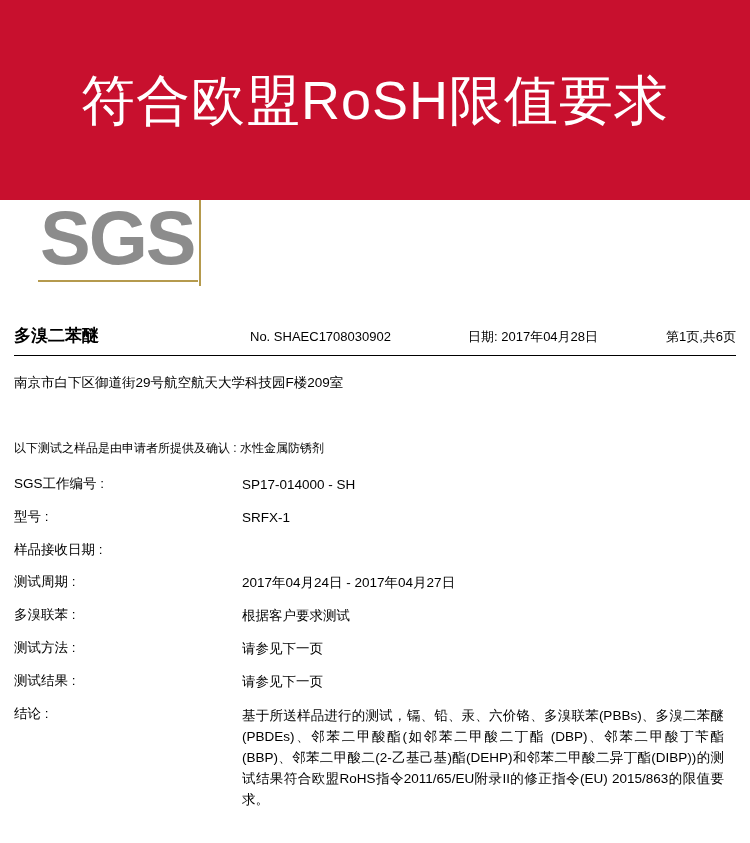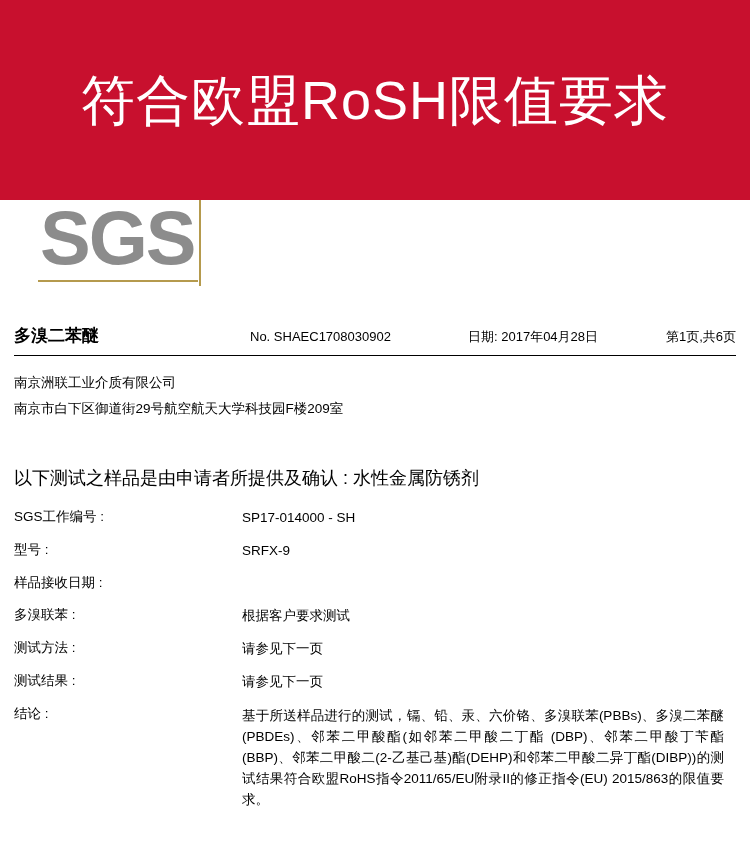--- a/index.html
+++ b/index.html
@@ -112,21 +112,21 @@
   .company-block {
     margin-top: 14px;
     padding-left: 2px;
     font-size: 13.5px;
     line-height: 26px;
   }
   
   .sample-line {
     margin-top: 44px;
     padding-left: 2px;
-    font-size: 18px;
+    font-size: 12px;
   }
   
   .details {
     margin-top: 18px;
     padding-left: 2px;
     font-size: 13.5px;
   }
   .detail-row {
     display: flex;
     margin-bottom: 14px;
@@ -170,42 +170,45 @@
     <div class="report-head">
       <div class="report-title">多溴二苯醚</div>
       <div class="report-no">No. SHAEC1708030902</div>
       <div class="report-date">日期: 2017年04月28日</div>
       <div class="report-page">第1页,共6页</div>
     </div>
 
     <hr class="hr-thin">
 
     <div class="company-block">
-      <div>南京洲联工业介质有限公司</div>
       <div>南京市白下区御道街29号航空航天大学科技园F楼209室</div>
     </div>
 
     <div class="sample-line">以下测试之样品是由申请者所提供及确认 : 水性金属防锈剂</div>
 
     <div class="details">
 
       <div class="detail-row">
         <div class="detail-label">SGS工作编号 :</div>
         <div class="detail-value">SP17-014000 - SH</div>
       </div>
 
       <div class="detail-row">
         <div class="detail-label">型号 :</div>
-        <div class="detail-value">SRFX-9</div>
+        <div class="detail-value">SRFX-1</div>
       </div>
 
       <div class="detail-row">
         <div class="detail-label">样品接收日期 :</div>
       </div>
 
+      <div class="detail-row">
+        <div class="detail-label">测试周期 :</div>
+        <div class="detail-value">2017年04月24日 - 2017年04月27日</div>
+      </div>
 
       <div class="detail-row">
         <div class="detail-label">多溴联苯 :</div>
         <div class="detail-value">根据客户要求测试</div>
       </div>
 
       <div class="detail-row">
         <div class="detail-label">测试方法 :</div>
         <div class="detail-value">请参见下一页</div>
       </div>

